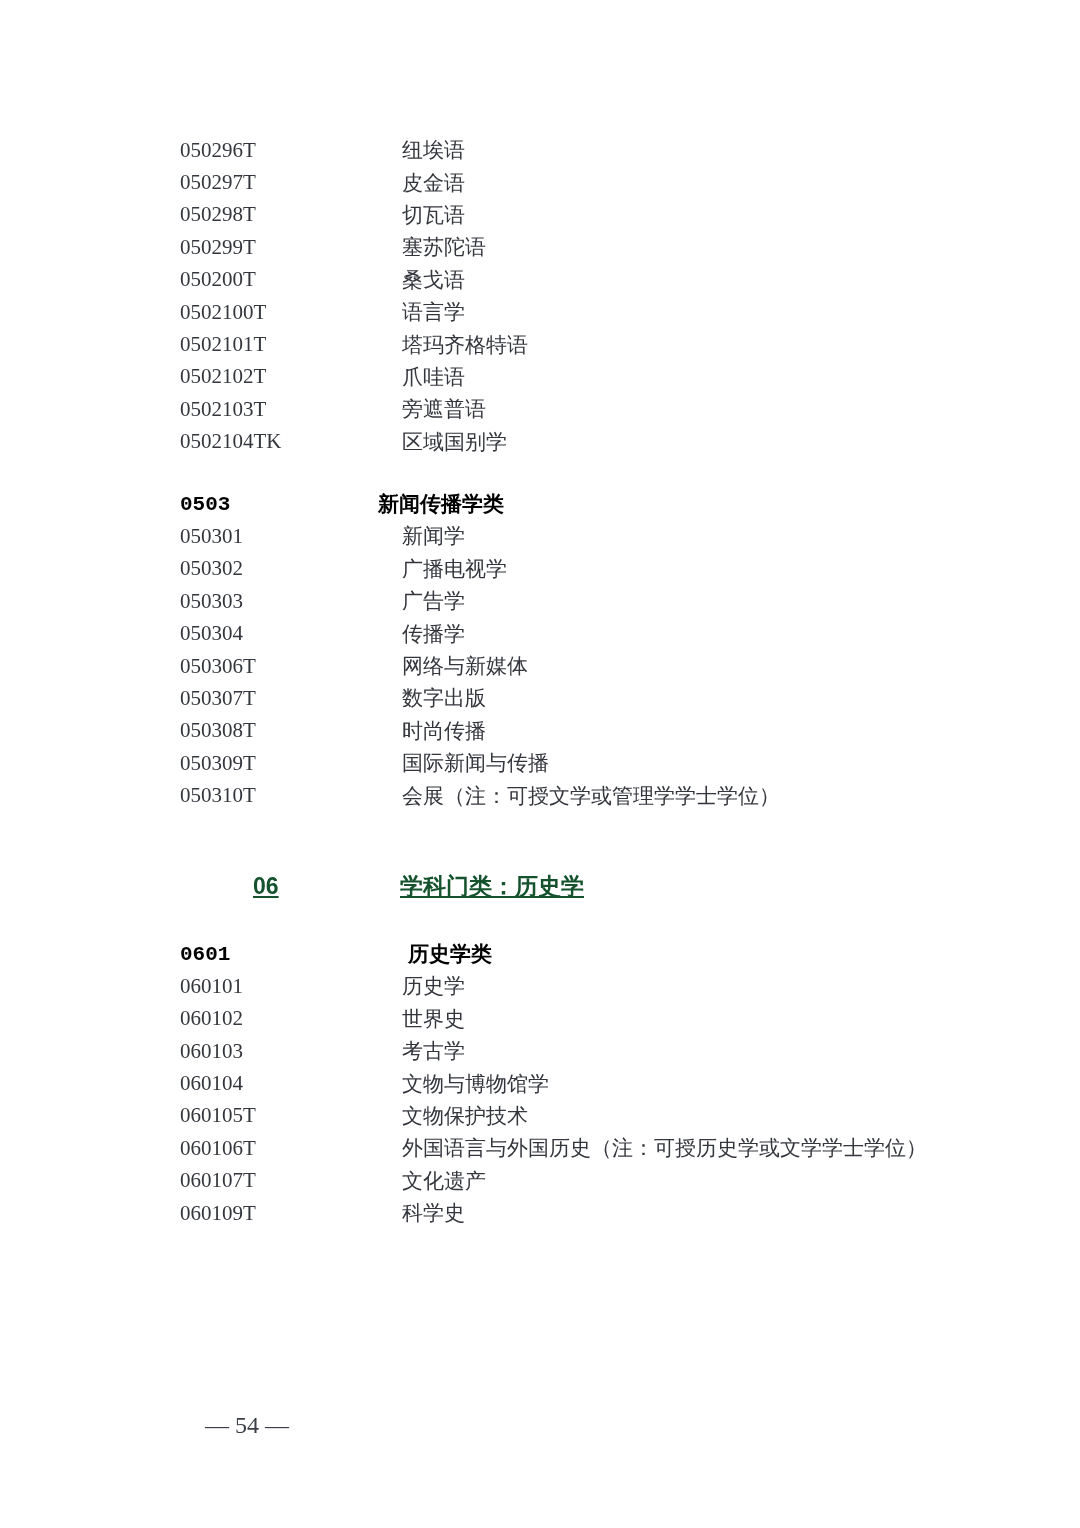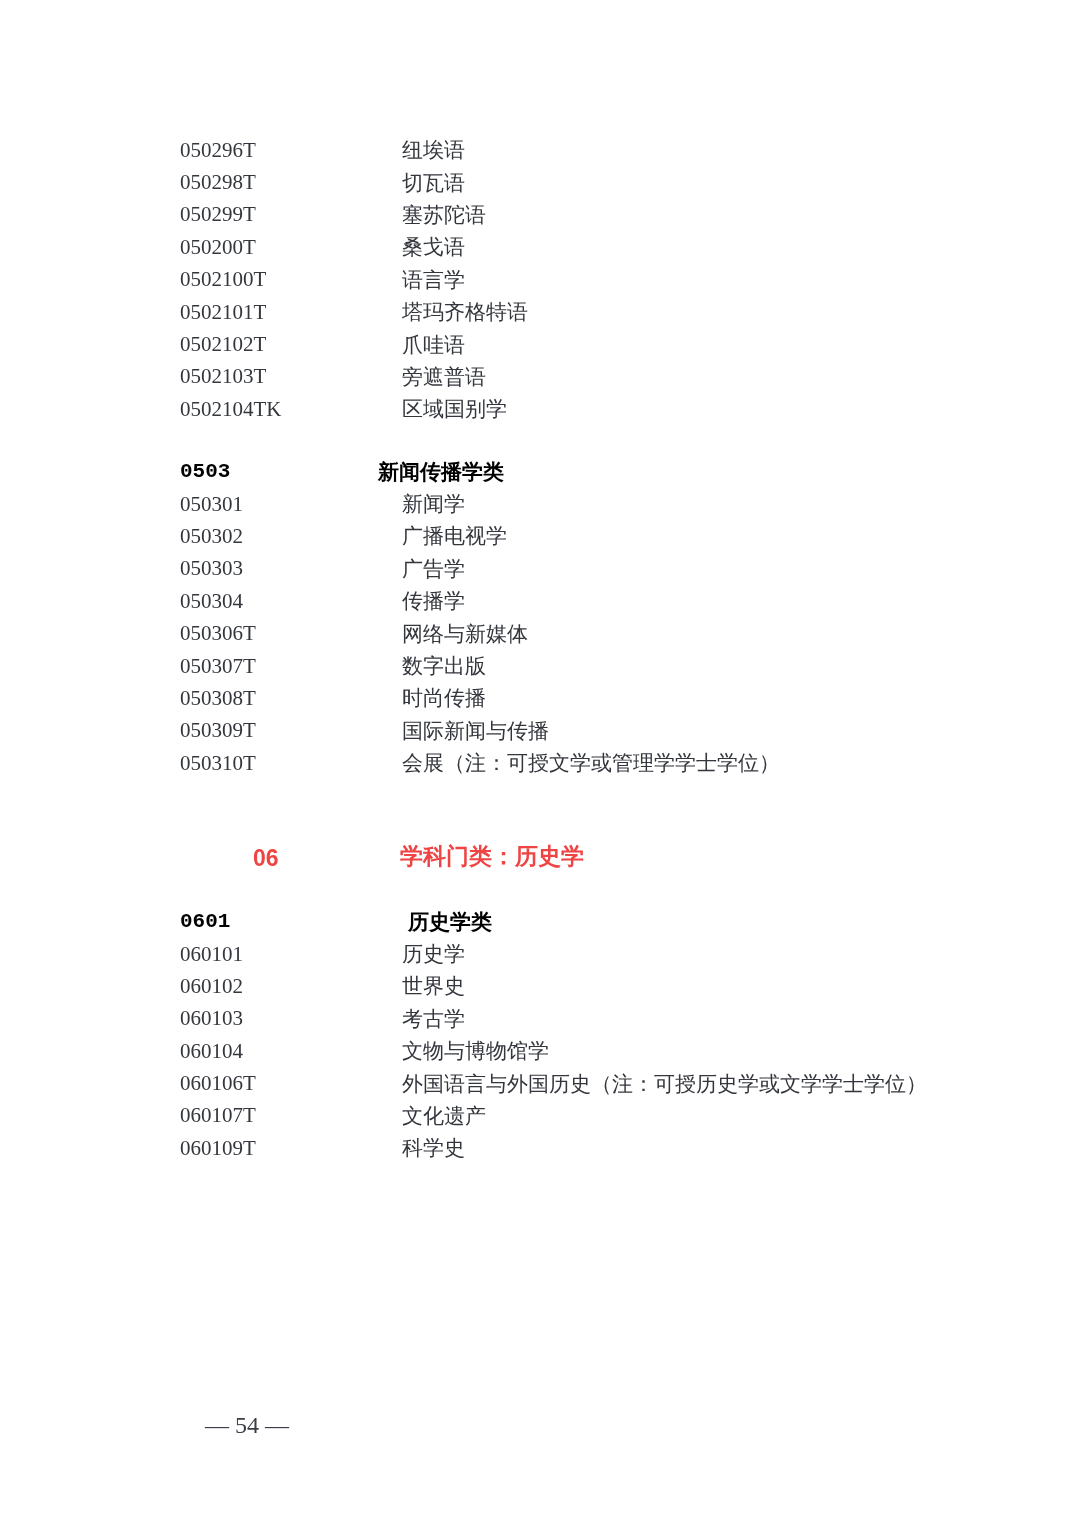--- a/index.html
+++ b/index.html
@@ -46,26 +46,27 @@
   .row.section .code {
     width: 198px;
   }
   .m-0503 { margin-top: 30px; }
   .m-0601 { margin-top: 33px; gap: 30px; }
   
   .division {
     margin-top: 57px;
     height: 36px;
     display: flex;
-    align-items: flex-end;
+    align-items: center;
     font-family: "Liberation Sans", "DejaVu Sans", sans-serif;
     font-weight: bold;
     font-size: 23px;
-    color: #ef4444;
+    color: #14532d;
     white-space: nowrap;
+    text-decoration: underline;
   }
   .div-code {
     flex: 0 0 auto;
     margin-left: 73px;
     width: 147px;
   }
   .footer {
     position: absolute;
     left: 205px;
     top: 1412px;
@@ -79,20 +80,24 @@
 
 <div class="page">
   <div class="content">
 
     <div class="rows">
         <div class="row">
           <span class="code">050296T</span>
           <span class="name">纽埃语</span>
         </div>
         <div class="row">
+          <span class="code">050297T</span>
+          <span class="name">皮金语</span>
+        </div>
+        <div class="row">
           <span class="code">050298T</span>
           <span class="name">切瓦语</span>
         </div>
         <div class="row">
           <span class="code">050299T</span>
           <span class="name">塞苏陀语</span>
         </div>
         <div class="row">
           <span class="code">050200T</span>
           <span class="name">桑戈语</span>
@@ -182,20 +187,24 @@
         </div>
         <div class="row">
           <span class="code">060103</span>
           <span class="name">考古学</span>
         </div>
         <div class="row">
           <span class="code">060104</span>
           <span class="name">文物与博物馆学</span>
         </div>
         <div class="row">
+          <span class="code">060105T</span>
+          <span class="name">文物保护技术</span>
+        </div>
+        <div class="row">
           <span class="code">060106T</span>
           <span class="name">外国语言与外国历史（注：可授历史学或文学学士学位）</span>
         </div>
         <div class="row">
           <span class="code">060107T</span>
           <span class="name">文化遗产</span>
         </div>
         <div class="row">
           <span class="code">060109T</span>
           <span class="name">科学史</span>

